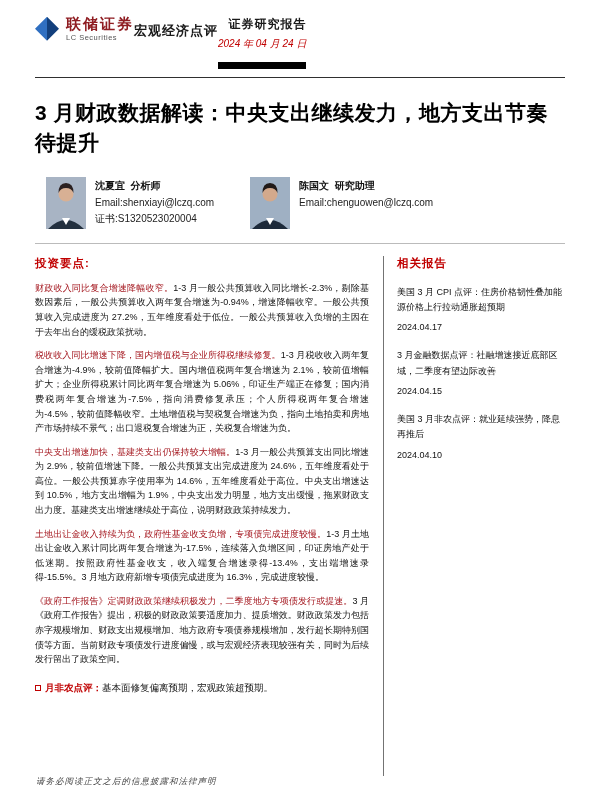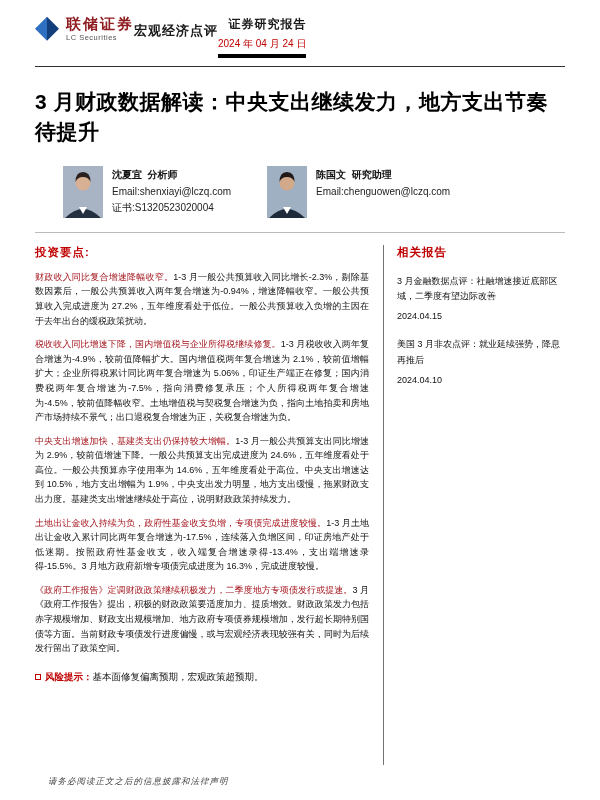--- a/index.html
+++ b/index.html
@@ -14,28 +14,28 @@
   .hdr { display:flex; justify-content:flex-start; align-items:flex-start; }
   .brand { display:flex; align-items:center; }
   .logo-icon { width:24px; height:24px; position:relative; margin-right:7px; }
   .logo-icon .lf { position:absolute; inset:0; background:#2f6fc1; clip-path:polygon(50% 0,0 50%,50% 100%); }
   .logo-icon .rt { position:absolute; inset:0; background:#123f7c; clip-path:polygon(50% 0,100% 50%,50% 100%); }
   .brand-name { font-size:15px; font-weight:bold; color:#8f1d22; letter-spacing:2px; line-height:1.1; }
   .brand-en { font-size:7.5px; color:#555; letter-spacing:.5px; }
   .hdr-center { font-size:13px; font-weight:bold; color:#1a1a1a; padding-top:6px; letter-spacing:1px; }
   .hdr-right { text-align:right; }
   .report-type { font-size:12px; font-weight:bold; color:#1a1a1a; letter-spacing:1px; }
-  .report-date { font-size:10px; color:#c00000; margin-top:4px; padding-bottom:3px; border-bottom:4px solid #000000; }
+  .report-date { font-size:10px; color:#c00000; margin-top:4px; padding-bottom:11px; border-bottom:7px solid #000000;font-style:italic; }
   .hdr-rule { border-bottom:1.5px solid #2f2f2f; margin-top:8px; }
 
   
   .title { margin-top:20px; font-size:21px; font-weight:bold; line-height:1.45; color:#000; letter-spacing:.5px; }
 
   
-  .analysts { display:flex; gap:36px; margin:18px 0 0 28px; }
+  .analysts { display:flex; gap:36px; margin:18px 0 0 11px; }
   .analyst { display:flex; }
   .photo { width:40px; height:52px; flex:0 0 40px; overflow:hidden; }
   .a-info { margin-left:9px; padding-top:2px; }
   .a-name { font-size:10px; font-weight:bold; color:#111; }
   .a-line { font-size:10px; color:#222; margin-top:4px; }
 
   .divider { border-bottom:1px solid #bbb; margin-top:14px; }
 
   
   .cols { display:flex; margin-top:12px; align-items:stretch; }
@@ -47,21 +47,21 @@
   .para .lead { color:#a3141c; font-weight:normal; }
 
   .risk { margin-top:14px; font-size:9.5px; line-height:1.5; }
   .risk-box { display:inline-block; width:6px; height:6px; border:1px solid #c00000; margin-right:4px; }
   .risk-label { color:#c00000; font-weight:bold; }
 
   .side-head { font-size:11.5px; font-weight:bold; color:#c00000; letter-spacing:1px; margin-bottom:14px; }
   .rel-title { font-size:9px; line-height:1.7; color:#111; margin-bottom:7px; }
   .rel-date { font-size:9px; color:#111; margin-bottom:16px; }
 
-  .footer { position:absolute; left:48px; bottom:12px; font-size:8.5px; color:#444;
+  .footer { position:absolute; left:36px; bottom:12px; font-size:8.5px; color:#444;
     font-family:"Liberation Serif","DejaVu Serif",serif; font-style:italic; letter-spacing:1px; }
 </style>
 </head>
 <body>
 
 <div class="page">
 
   <div class="hdr">
     <div class="brand">
       <div class="logo-icon">
@@ -134,27 +134,31 @@
         <span class="lead">中央支出增速加快，基建类支出仍保持较大增幅。</span><span>1-3 月一般公共预算支出同比增速为 2.9%，较前值增速下降。一般公共预算支出完成进度为 24.6%，五年维度看处于高位。一般公共预算赤字使用率为 14.6%，五年维度看处于高位。中央支出增速达到 10.5%，地方支出增幅为 1.9%，中央支出发力明显，地方支出缓慢，拖累财政支出力度。基建类支出增速继续处于高位，说明财政政策持续发力。</span>
       </p>
       <p class="para">
         <span class="lead">土地出让金收入持续为负，政府性基金收支负增，专项债完成进度较慢。</span><span>1-3 月土地出让金收入累计同比两年复合增速为-17.5%，连续落入负增区间，印证房地产处于低迷期。按照政府性基金收支，收入端复合增速录得-13.4%，支出端增速录得-15.5%。3 月地方政府新增专项债完成进度为 16.3%，完成进度较慢。</span>
       </p>
       <p class="para">
         <span class="lead">《政府工作报告》定调财政政策继续积极发力，二季度地方专项债发行或提速。</span><span>3 月《政府工作报告》提出，积极的财政政策要适度加力、提质增效。财政政策发力包括赤字规模增加、财政支出规模增加、地方政府专项债券规模增加，发行超长期特别国债等方面。当前财政专项债发行进度偏慢，或与宏观经济表现较强有关，同时为后续发行留出了政策空间。</span>
       </p>
 
       <div class="risk">
-        <span class="risk-box"></span><span class="risk-label">风险提示：</span><span>基本面修复偏离预期，宏观政策超预期。</span>
+        <span class="risk-box"></span><span class="risk-label">月非农点评：</span><span>基本面修复偏离预期，宏观政策超预期。</span>
       </div>
     </div>
 
     <div class="side">
       <div class="side-head">相关报告</div>
 
+      <div>
+        <div class="rel-title">美国 3 月 CPI 点评：住房价格韧性叠加能源价格上行拉动通胀超预期</div>
+        <div class="rel-date">2024.04.17</div>
+      </div>
       <div>
         <div class="rel-title">3 月金融数据点评：社融增速接近底部区域，二季度有望边际改善</div>
         <div class="rel-date">2024.04.15</div>
       </div>
       <div>
         <div class="rel-title">美国 3 月非农点评：就业延续强势，降息再推后</div>
         <div class="rel-date">2024.04.10</div>
       </div>
     </div>
 

